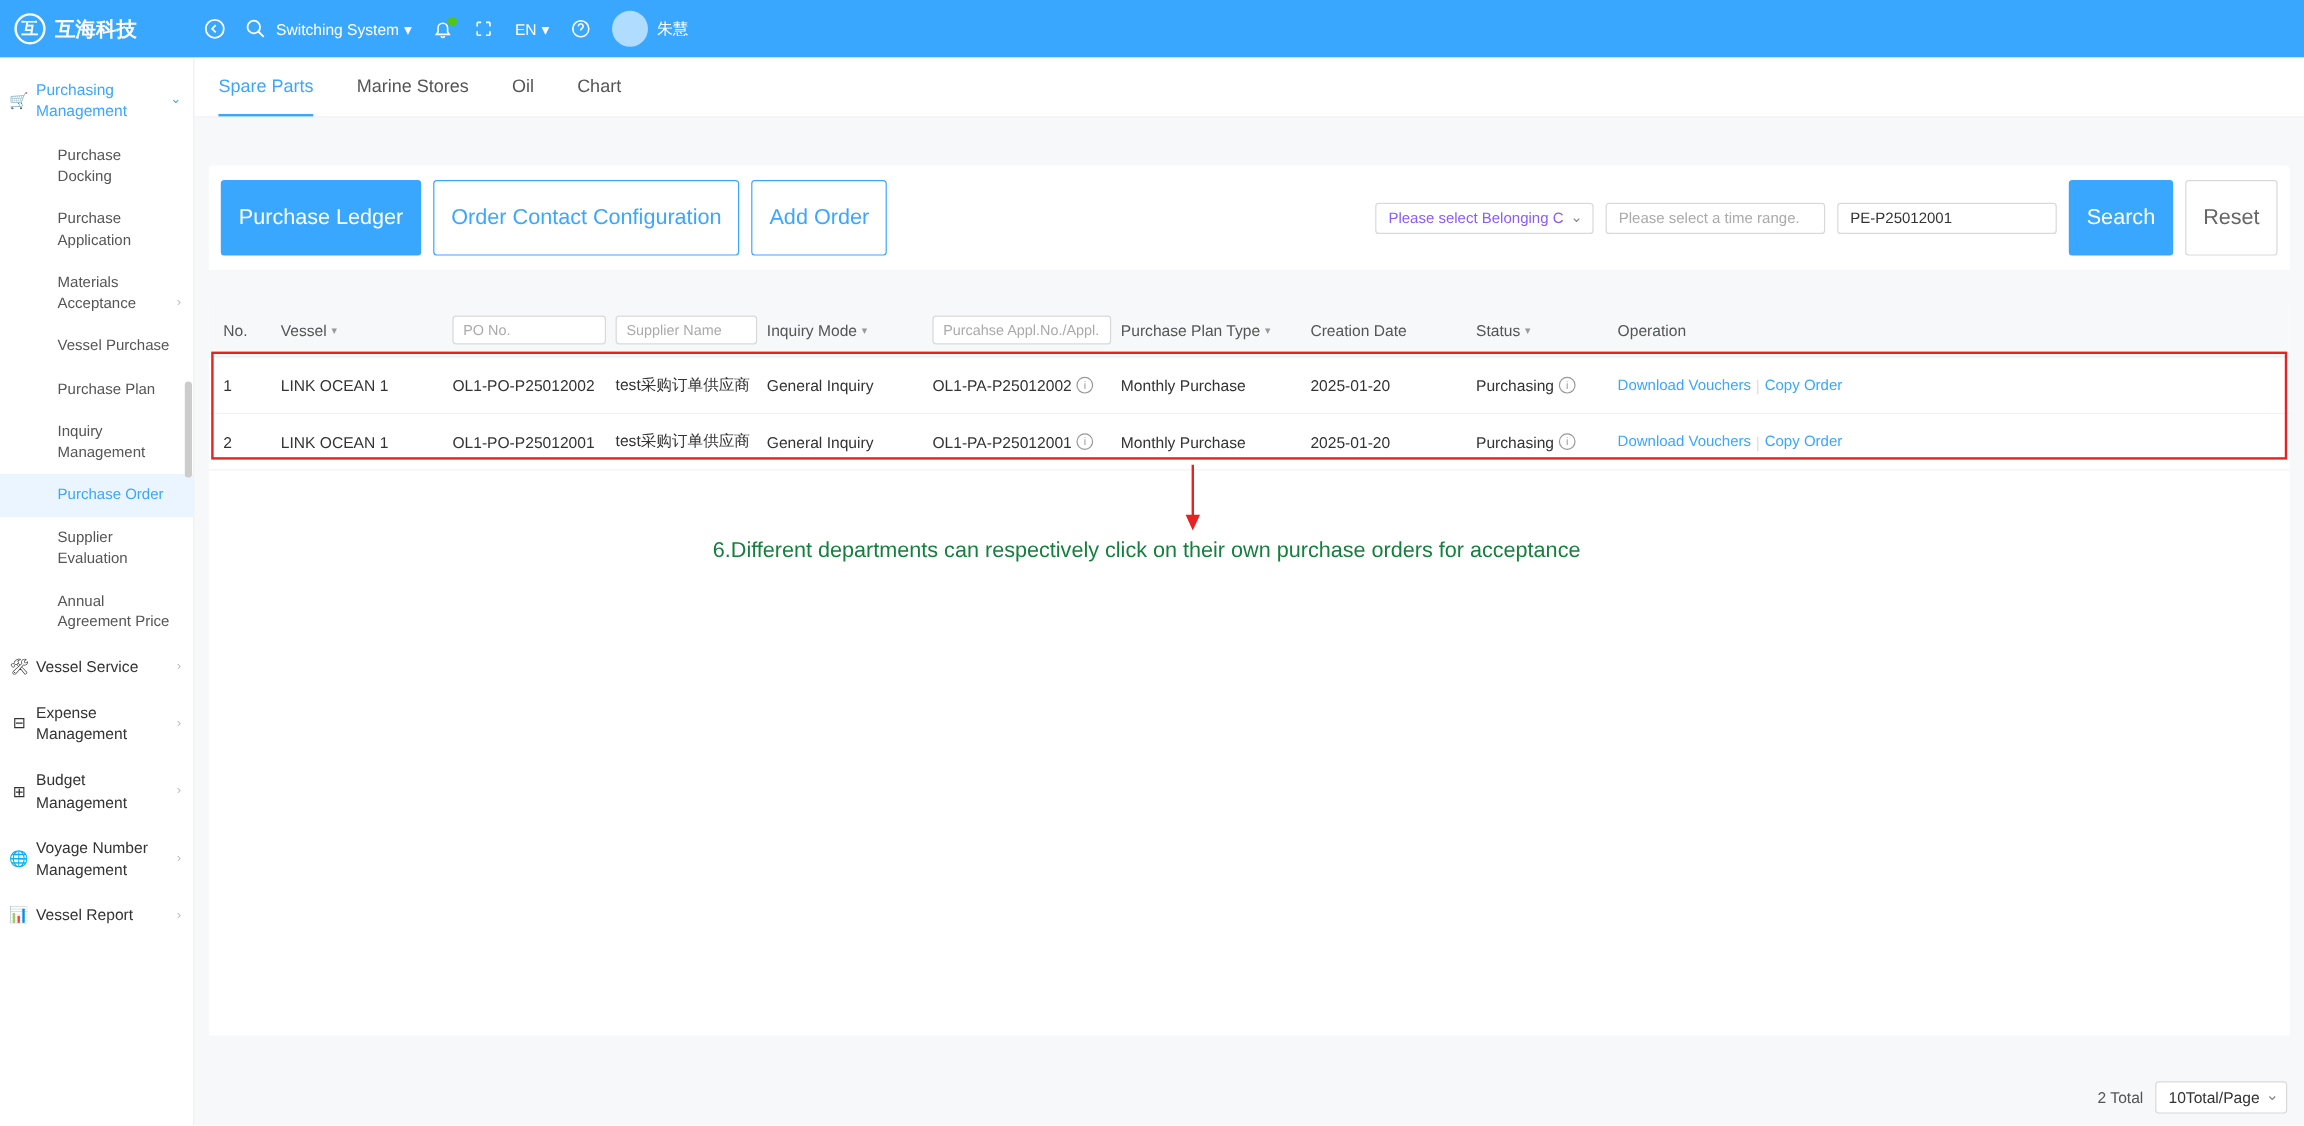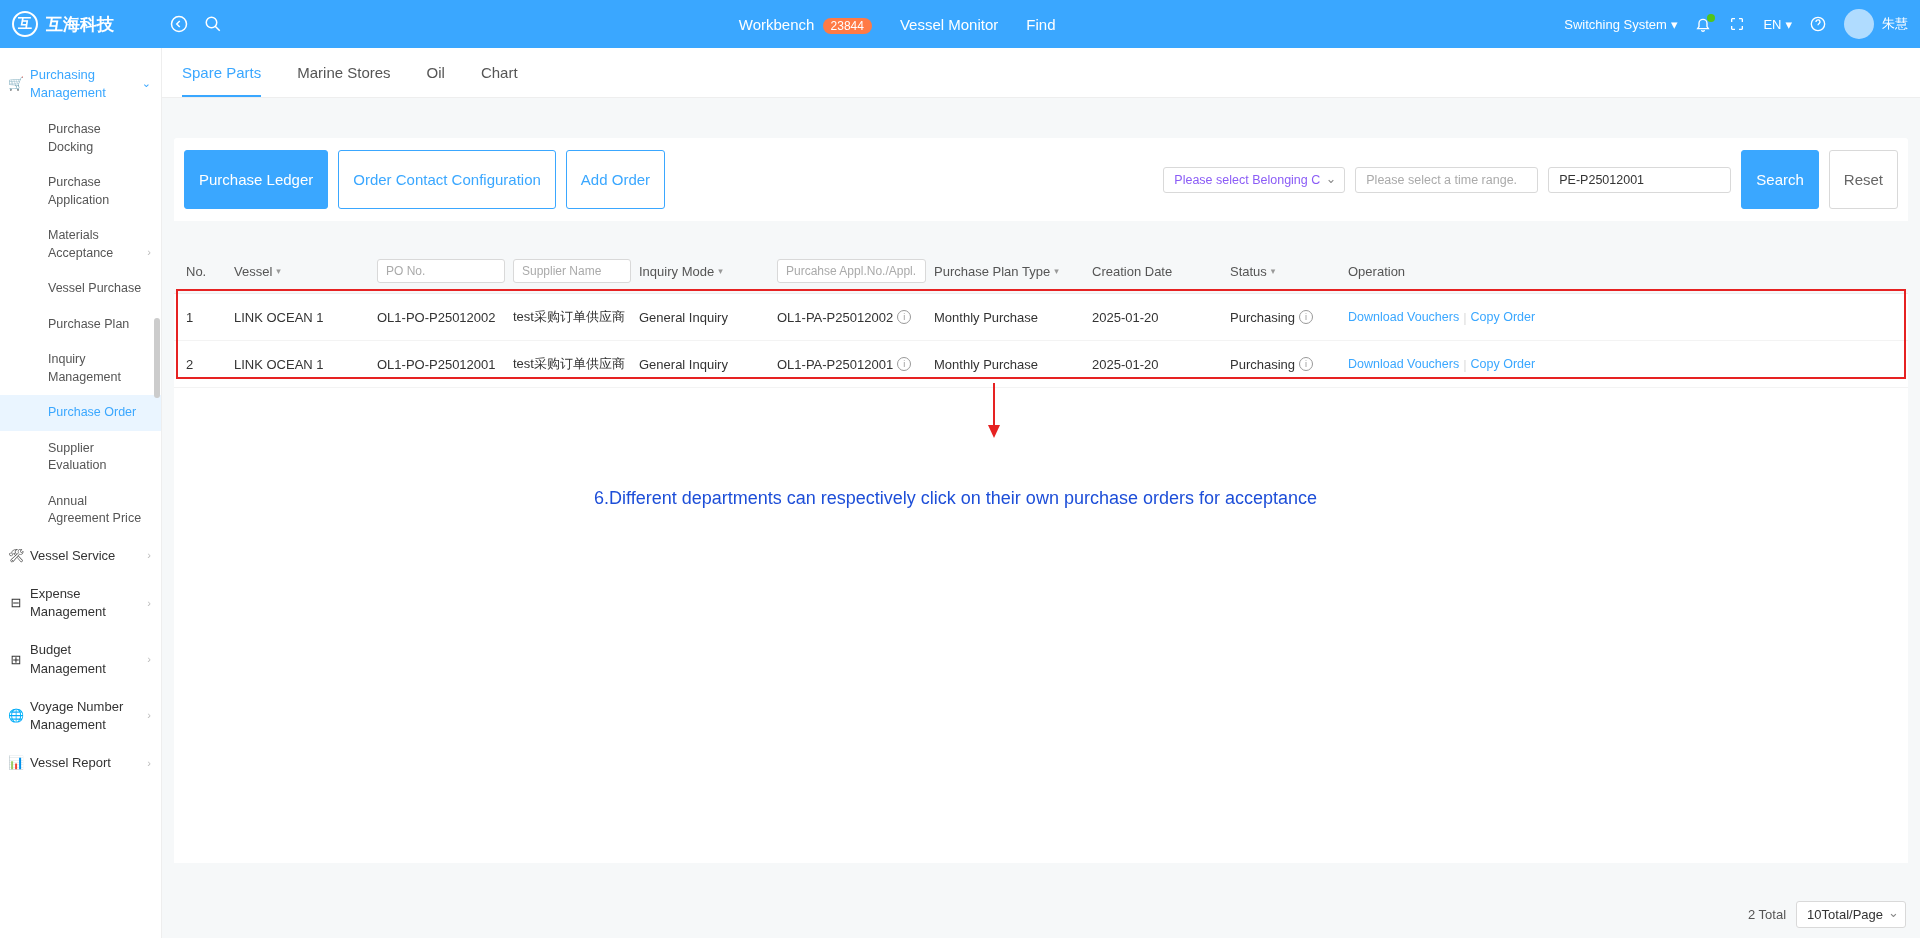--- a/index.html
+++ b/index.html
@@ -32,21 +32,21 @@
 .side-sub .chev { position: absolute; right: 10px; color: #bbb; font-size: 11px; }
 .side-sub.active { background: #eaf5ff; color: #3aa7ff; }
 .scroll-indicator { position: absolute; right: 1px; top: 270px; width: 6px; height: 80px; background: #ccc; border-radius: 3px; }
 
 .main { flex: 1; background: #f6f8f9; display: flex; flex-direction: column; overflow: hidden; gap: 28px; }
 .tabs-bar { background: #fff; padding: 0 20px; display: flex; gap: 36px; border-bottom: 1px solid #eee; }
 .tab { padding: 16px 0 14px; font-size: 15px; color: #555; cursor: pointer; border-bottom: 2px solid transparent; }
 .tab.active { color: #3aa7ff; border-bottom-color: #3aa7ff; }
 
 .toolbar { background: #fff; margin: 12px 12px 0; padding: 12px 10px; display: flex; align-items: center; gap: 10px; border-radius: 3px 3px 0 0; }
-.btn { padding: 20px 14px; border-radius: 3px; font-size: 15px; cursor: pointer; border: 1px solid; display: inline-flex; align-items: center; text-align: right; }
+.btn { padding: 20px 14px; border-radius: 3px; font-size: 18px; cursor: pointer; border: 1px solid; display: inline-flex; align-items: center; text-align: right; }
 .btn-primary { background: #3aa7ff; border-color: #3aa7ff; color: #fff; }
 .btn-outline { background: #fff; border-color: #3aa7ff; color: #3aa7ff; }
 .btn-default { background: #fff; border-color: #d9d9d9; color: #666; }
 .toolbar-spacer { flex: 1; }
 .select { border: 1px solid #d9d9d9; border-radius: 3px; padding: 5px 24px 5px 10px; font-size: 12.5px; color: #8b5cf6; background: #fff; cursor: pointer; position: relative; min-width: 150px; }
 .select::after { content: "⌄"; position: absolute; right: 8px; top: 3px; color: #888; }
 .inp { border: 1px solid #d9d9d9; border-radius: 3px; padding: 5px 10px; font-size: 12.5px; color: #333; background: #fff; min-width: 140px; }
 .inp::placeholder { color: #aaa; }
 
 .table-wrap { background: #fff; margin: 0 12px; flex: 1; overflow: auto; position: relative; }
@@ -56,21 +56,21 @@
 .th-input { border: 1px solid #d9d9d9; border-radius: 3px; padding: 4px 8px; font-size: 12px; background: #fff; }
 .th-input::placeholder { color: #aaa; }
 
 .tbody-row { display: flex; padding: 14px 12px; border-bottom: 1px solid #f3f3f3; align-items: center; gap: 8px; font-size: 13px; color: #333; }
 .td { display: flex; align-items: center; gap: 4px; }
 .link-txt { color: #3aa7ff; cursor: pointer; font-size: 12.5px; }
 .divider-v { color: #ddd; }
 .info-ico { width: 14px; height: 14px; border: 1px solid #999; border-radius: 50%; display: inline-flex; align-items: center; justify-content: center; font-size: 9px; color: #999; cursor: pointer; }
 
 .highlight-box { position: absolute; border: 2px solid #e62222; pointer-events: none; }
-.annotation { position: absolute; color: #1d4ed8; font-size: 18px; pointer-events: none; margin-top: 44px; }
+.annotation { position: absolute; color: #15803d; font-size: 18px; pointer-events: none; }
 .arrow-down { position: absolute; pointer-events: none; }
 .arrow-down svg { display: block; }
 
 .footer-bar { display: flex; justify-content: flex-end; align-items: center; padding: 10px 14px; gap: 10px; background: transparent; }
 .total-txt { font-size: 13px; color: #555; }
 .page-select { border: 1px solid #d9d9d9; border-radius: 3px; padding: 5px 22px 5px 10px; font-size: 13px; background: #fff; cursor: pointer; position: relative; }
 .page-select::after { content: "⌄"; position: absolute; right: 6px; top: 3px; color: #888; }
 
 .c-no { width: 40px; }
 .c-vessel { width: 135px; }
@@ -95,28 +95,20 @@
     <svg width="18" height="18" viewBox="0 0 24 24" fill="none" stroke="#fff" stroke-width="2">
         <circle cx="12" cy="12" r="10"></circle>
         <path d="M13 8l-4 4 4 4"></path>
       </svg>
   </div>
   <div class="top-icon">
     <svg width="18" height="18" viewBox="0 0 24 24" fill="none" stroke="#fff" stroke-width="2">
         <circle cx="10" cy="10" r="7"></circle>
         <path d="M21 21l-6-6"></path>
       </svg>
-  </div>
-  <div class="top-center">
-    <div class="link">
-      <span>Workbench</span>
-      <span class="badge">23844</span>
-    </div>
-    <div class="link">Vessel Monitor</div>
-    <div class="link">Find</div>
   </div>
   <div class="top-right">
     <div class="item">
       <span>Switching System</span>
       <span>▾</span>
     </div>
     <div class="item bell-wrap">
       <svg width="16" height="16" viewBox="0 0 24 24" fill="none" stroke="#fff" stroke-width="2">
           <path d="M18 16v-5a6 6 0 10-12 0v5l-2 3h16l-2-3z"></path>
           <path d="M10 21a2 2 0 004 0"></path>

